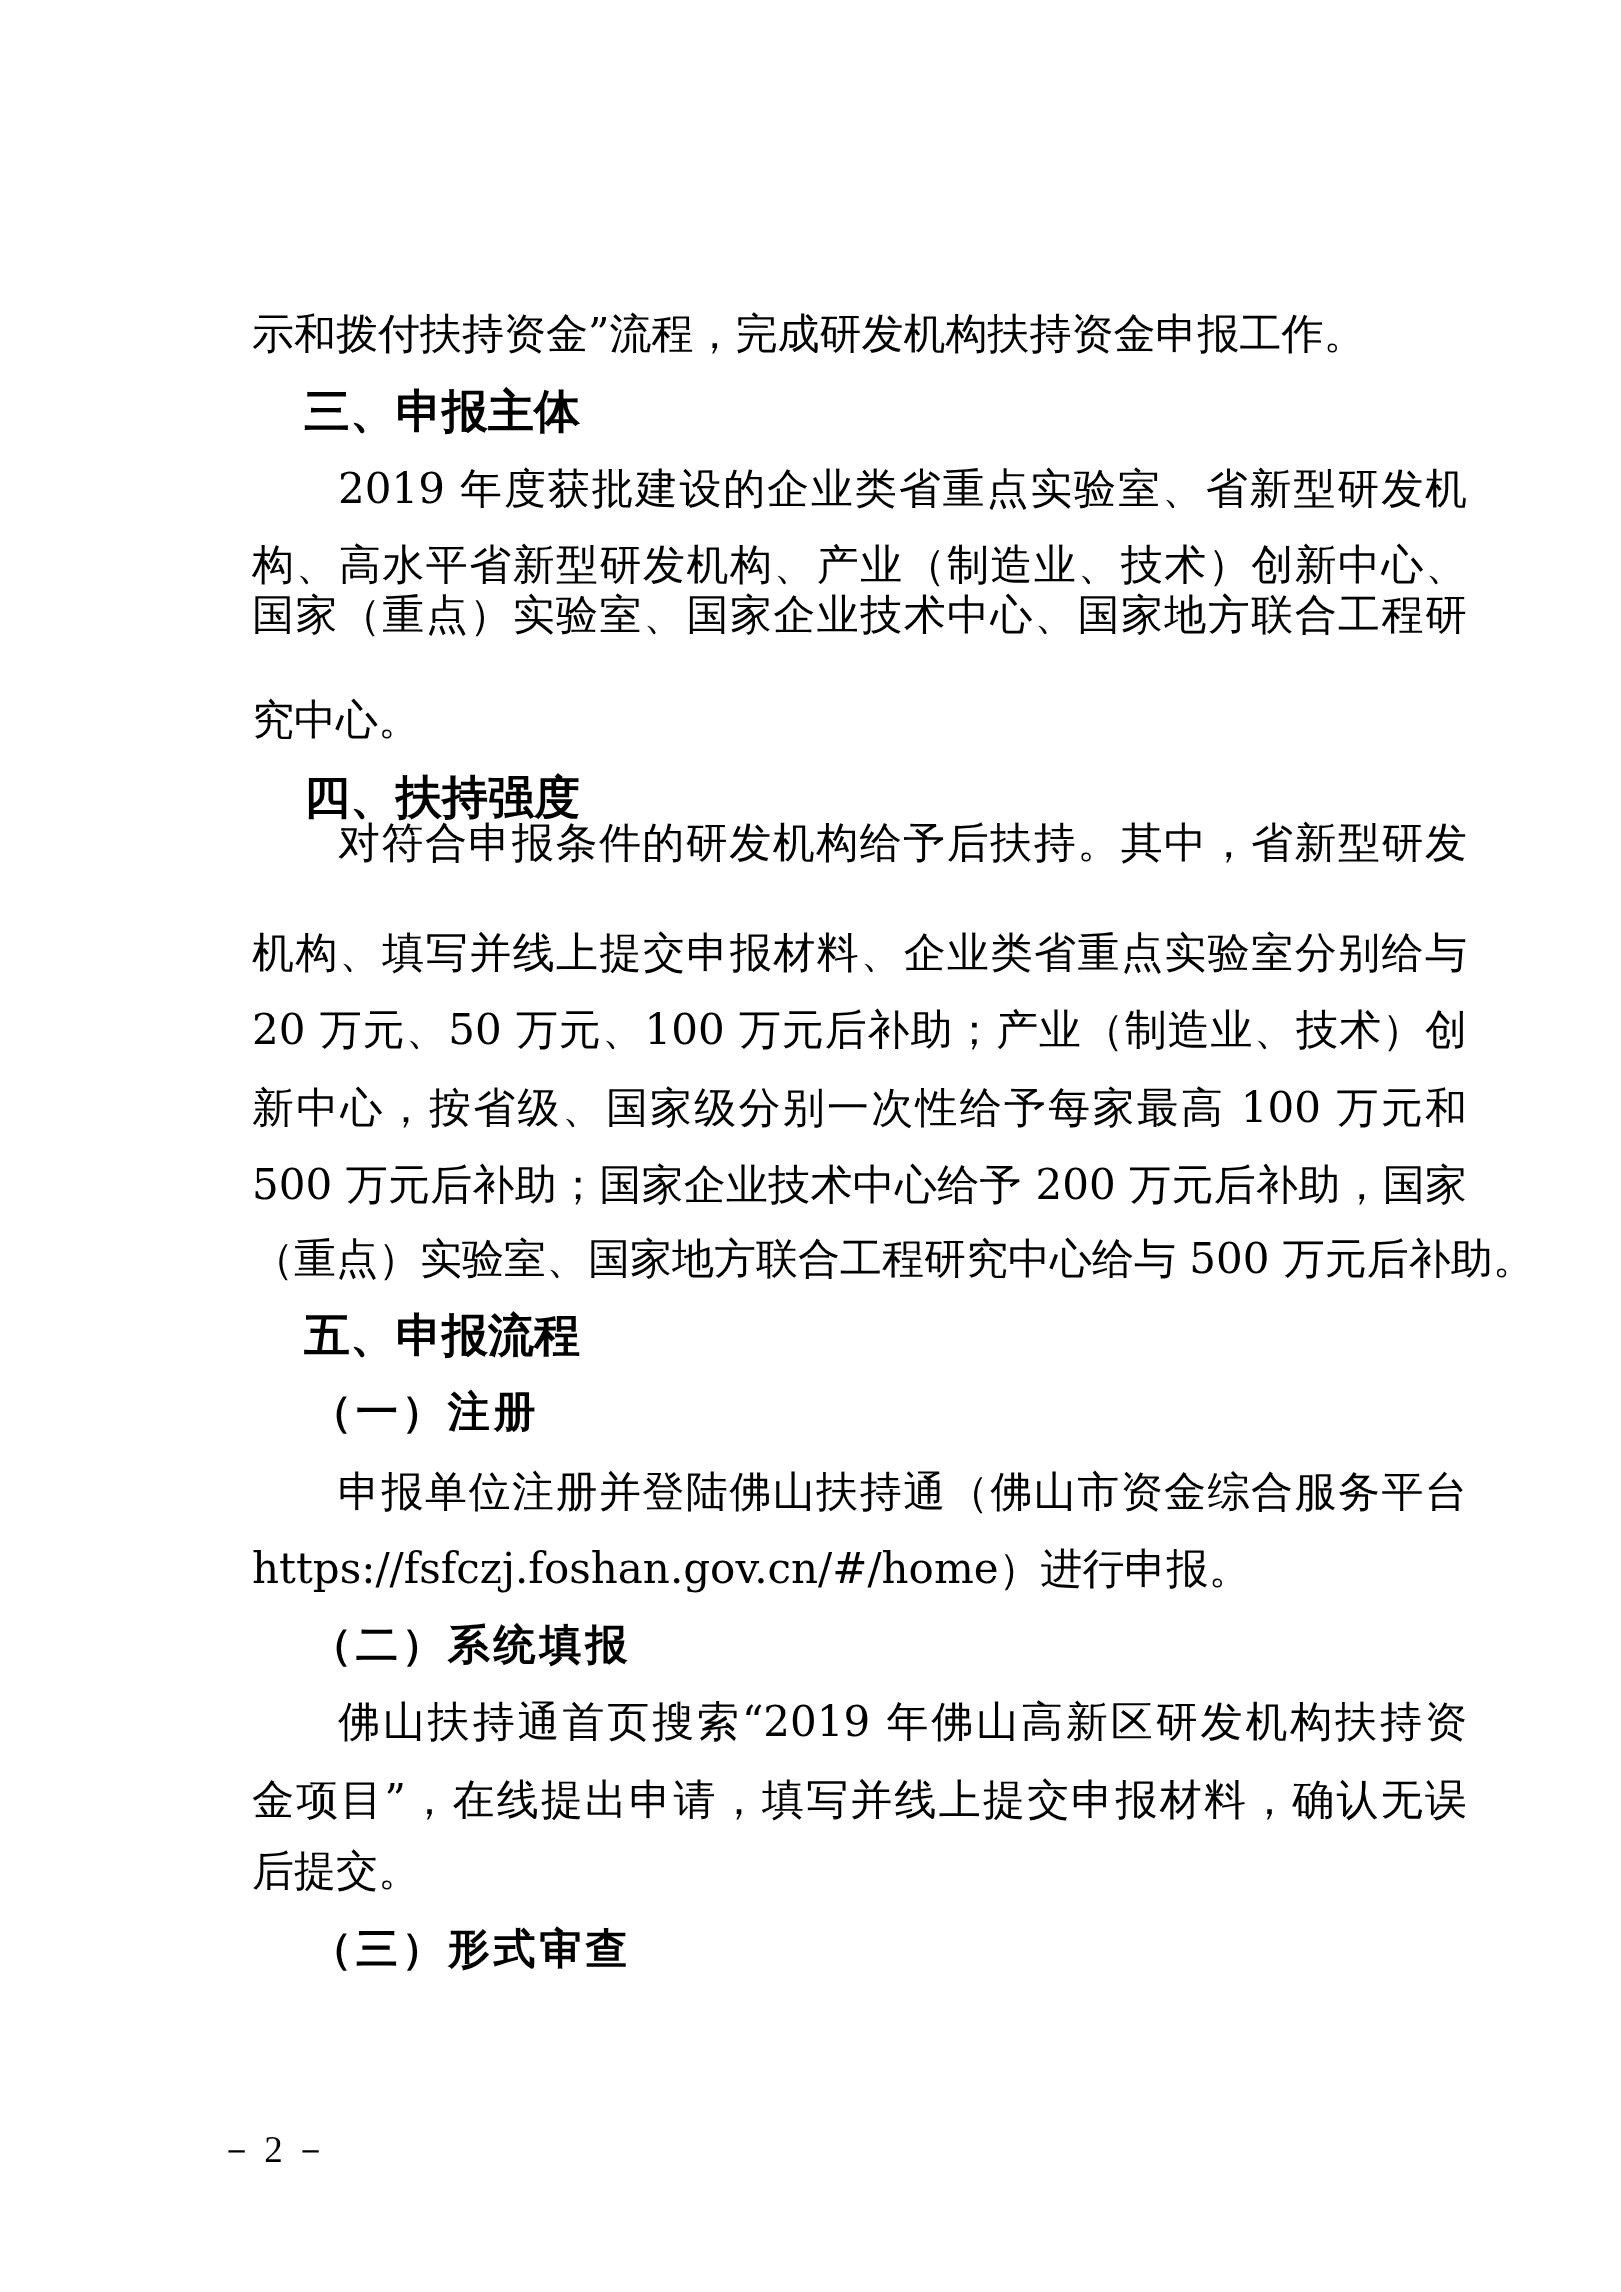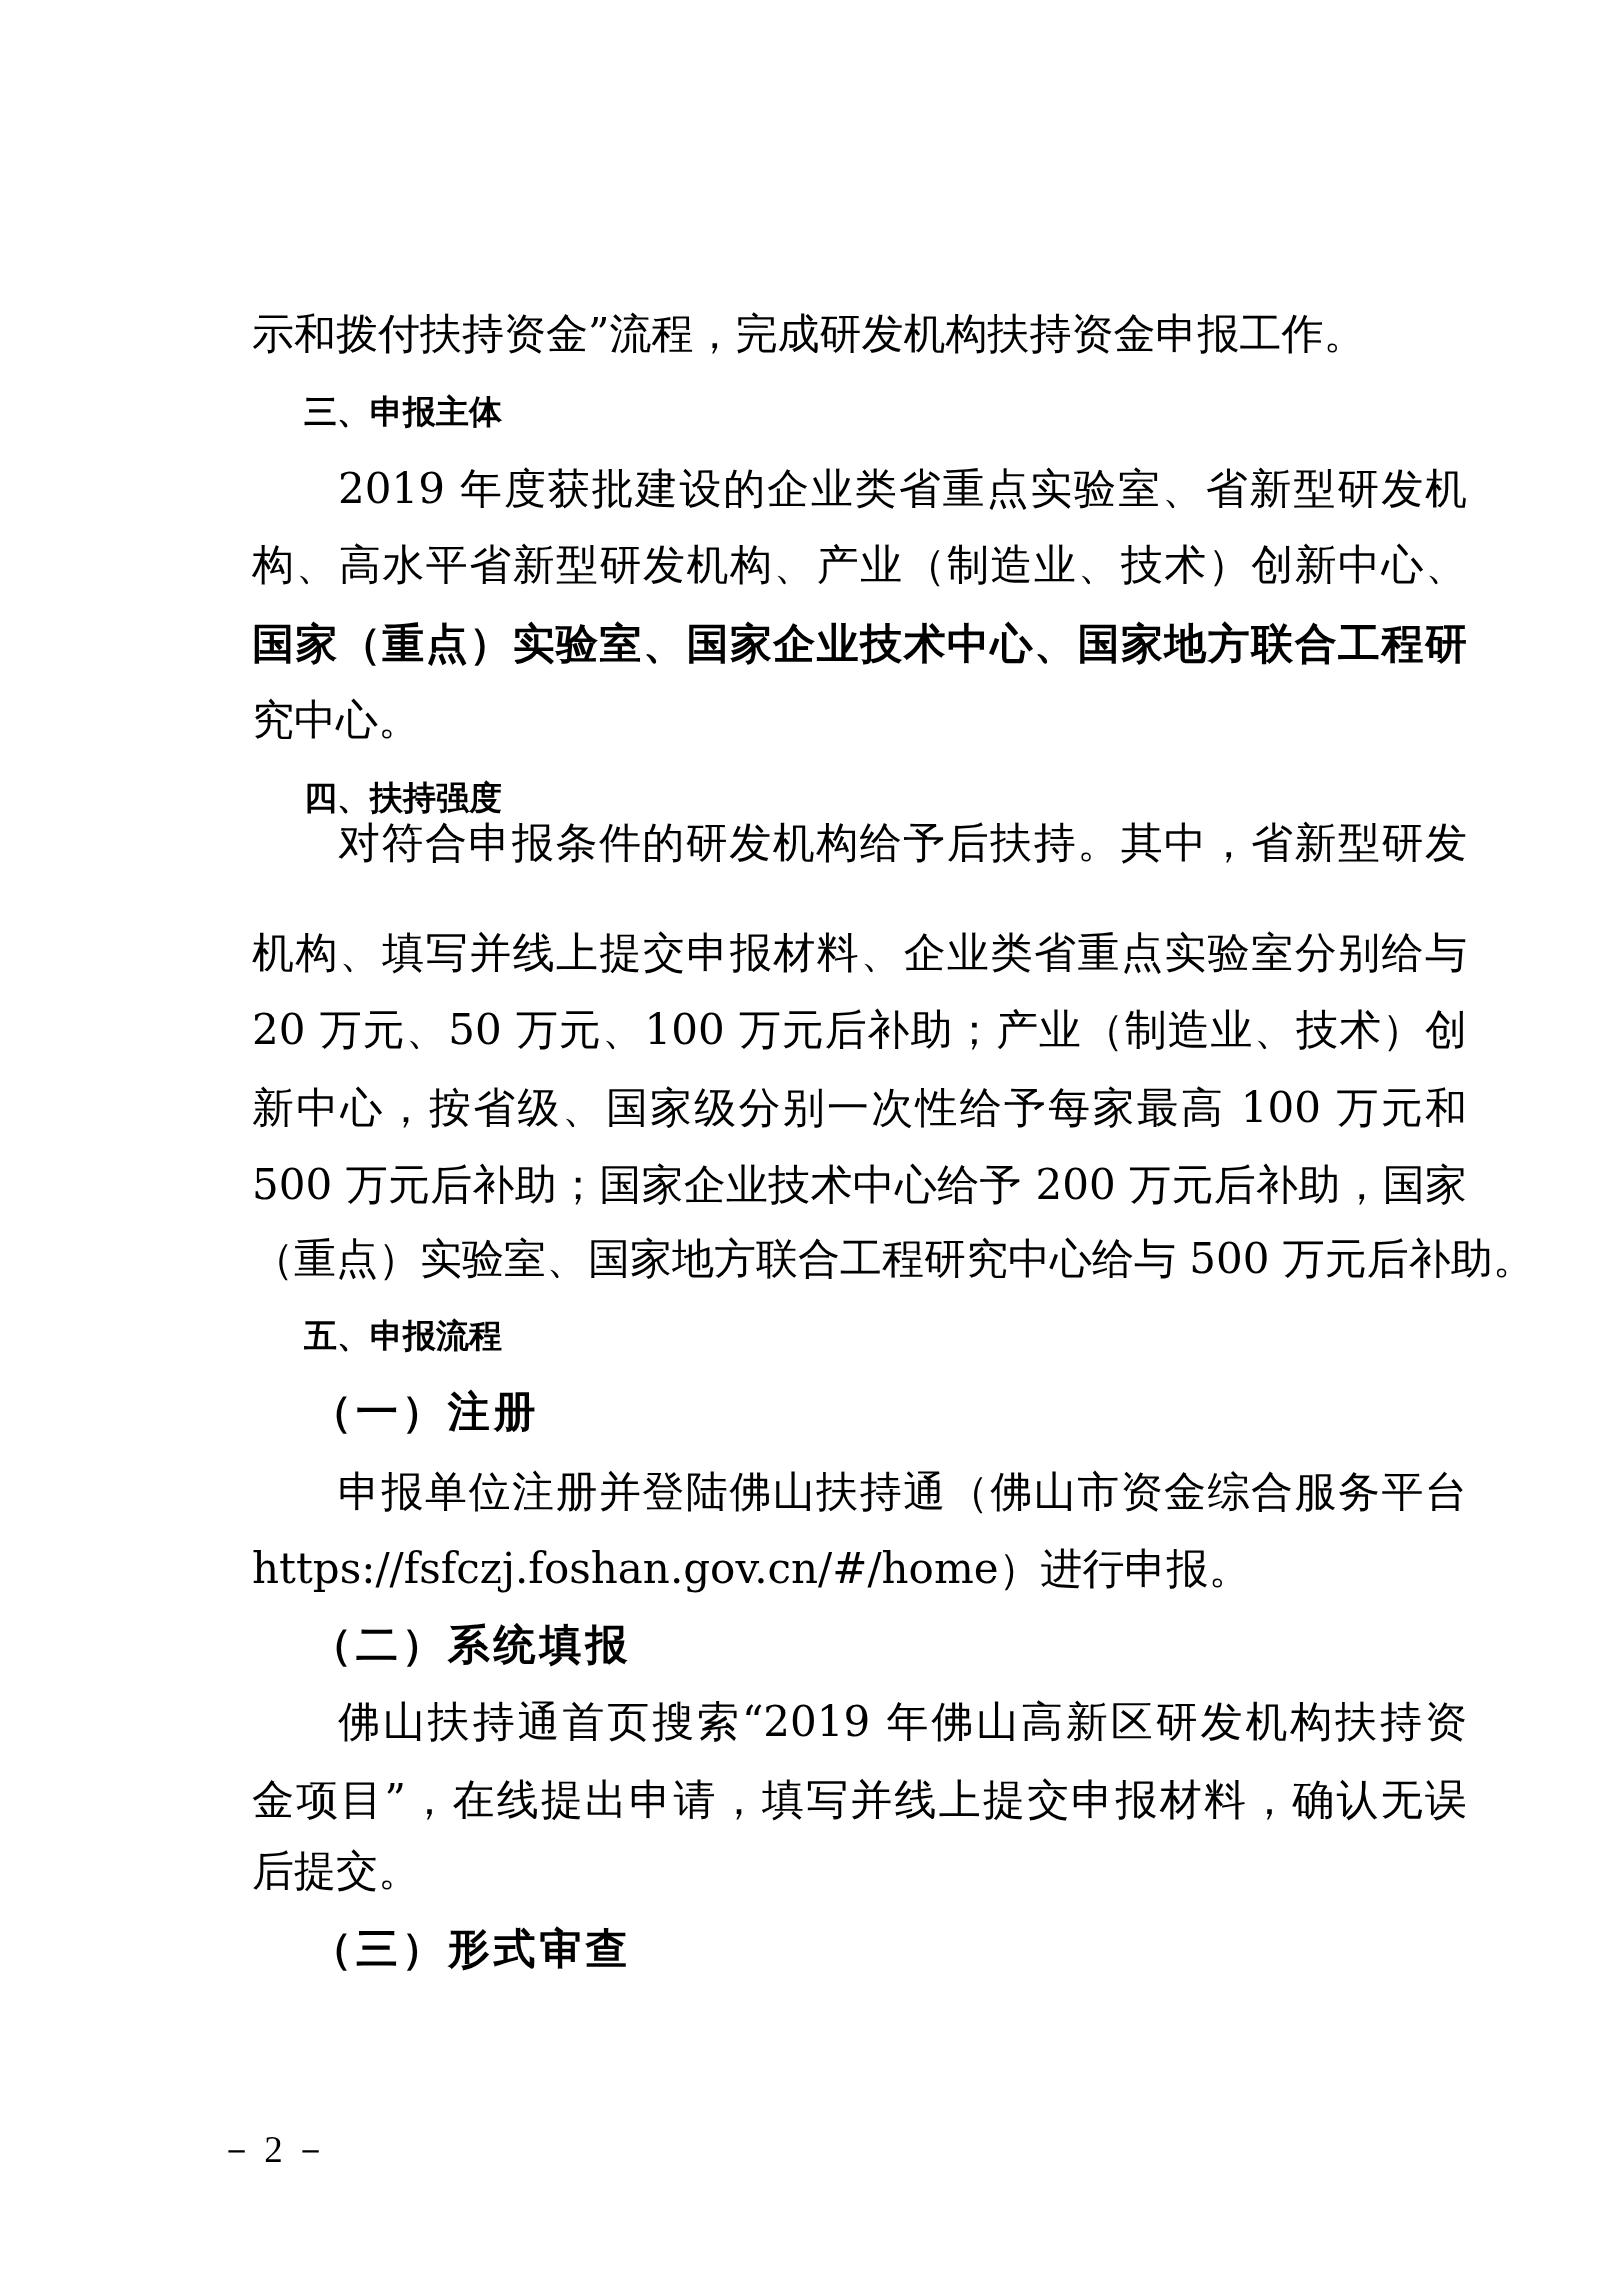--- a/index.html
+++ b/index.html
@@ -2,37 +2,37 @@
 <html><head>
 <meta charset="utf-8">
 <style>
   html, body { margin: 0; padding: 0; background: #ffffff; }
   body { width: 1621px; height: 2293px; position: relative; overflow: hidden;
          font-family: "DejaVu Serif", "Liberation Serif", serif; color: #000; }
   .line { position: absolute; left: 218px; width: 1215px; font-size: 42px; line-height: 59px;
           white-space: nowrap; text-align: justify; text-align-last: justify; letter-spacing: 0; margin-left: 34px; }
   .last { text-align-last: left; }
   .indent { left: 304px; width: 1129px; }
-  .h1 { position: absolute; left: 304px; font-size: 33px; font-weight: bold; line-height: 59px;
+  .h1 { position: absolute; left: 304px; font-size: 46px; font-weight: bold; line-height: 59px;
         font-family: "DejaVu Sans", "Liberation Sans", sans-serif; white-space: nowrap; }
   .h2 { position: absolute; left: 310px; font-size: 42px; font-weight: bold; line-height: 59px;
         font-family: "DejaVu Serif", "Liberation Serif", serif; white-space: nowrap; letter-spacing: 3.9px; }
   .pagenum { position: absolute; left: 218px; top: 2125px; font-size: 37px; line-height: 49px;
              font-family: "Liberation Serif", "DejaVu Serif", serif; white-space: pre; }
 </style>
 </head>
 <body>
 
 <div id="doc">
 
 <div class="line last" style="top: 304px;">示和拨付扶持资金”流程，完成研发机构扶持资金申报工作。</div>
     <div class="h1" style="top: 382px;">三、申报主体</div>
     <div class="line indent" style="top: 459px;">2019 年度获批建设的企业类省重点实验室、省新型研发机</div>
     <div class="line" style="top: 535px;">构、高水平省新型研发机构、产业（制造业、技术）创新中心、</div>
-    <div class="line" style="top: 614px; font-weight: bold;">国家（重点）实验室、国家企业技术中心、国家地方联合工程研</div>
+    <div class="line" style="top: 585px;">国家（重点）实验室、国家企业技术中心、国家地方联合工程研</div>
     <div class="line last" style="top: 690px;">究中心。</div>
     <div class="h1" style="top: 768px;">四、扶持强度</div>
     <div class="line indent" style="top: 813px;">对符合申报条件的研发机构给予后扶持。其中，省新型研发</div>
     <div class="line" style="top: 923px;">机构、填写并线上提交申报材料、企业类省重点实验室分别给与</div>
     <div class="line" style="top: 1000px;">20 万元、50 万元、100 万元后补助；产业（制造业、技术）创</div>
     <div class="line" style="top: 1078px;">新中心，按省级、国家级分别一次性给予每家最高 100 万元和</div>
     <div class="line" style="top: 1155px;">500 万元后补助；国家企业技术中心给予 200 万元后补助，国家</div>
     <div class="line" style="top: 1229px;">（重点）实验室、国家地方联合工程研究中心给与 500 万元后补助。</div>
     <div class="h1" style="top: 1306px;">五、申报流程</div>
     <div class="h2" style="top: 1382px;">（一）注册</div>

